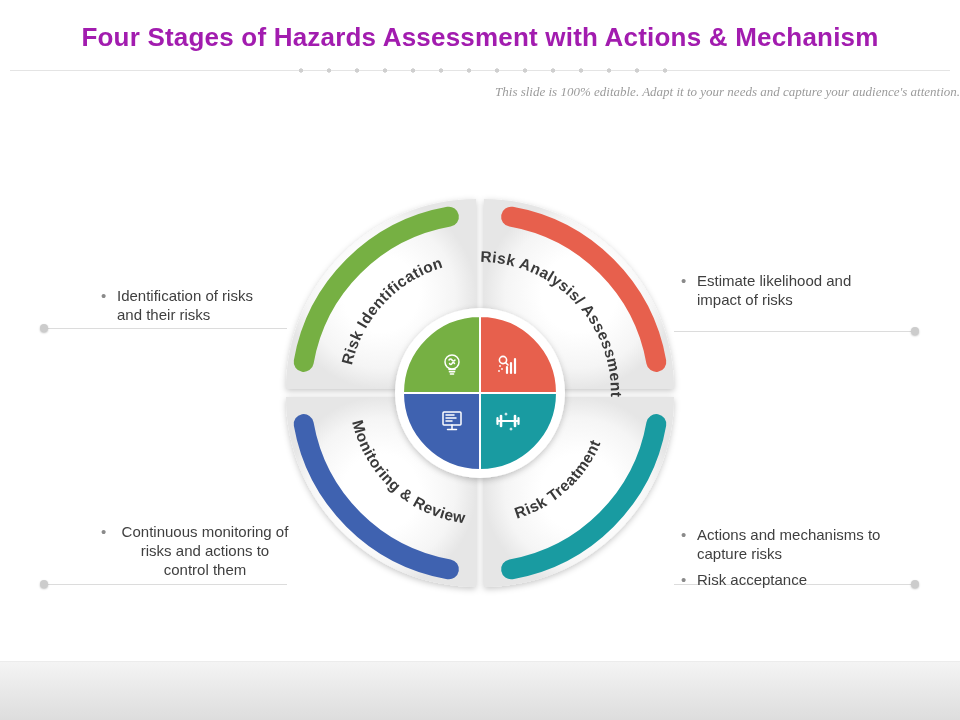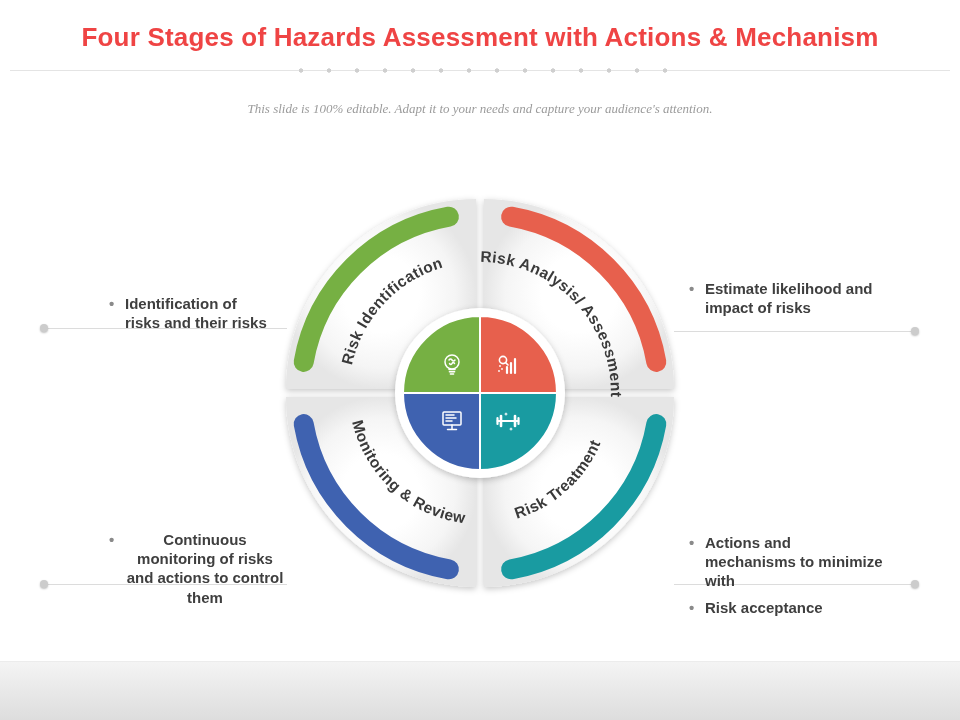--- a/index.html
+++ b/index.html
@@ -1,31 +1,31 @@
 <!DOCTYPE html>
 <html><head>
 <meta charset="utf-8">
 <style>
   html,body{margin:0;padding:0;background:#ffffff;}
   body{width:960px;height:720px;font-family:"Liberation Sans",sans-serif;position:relative;overflow:hidden;}
   .slide{position:absolute;inset:0;background:#ffffff;}
 
   .title{position:absolute;top:22px;left:0;width:100%;text-align:center;
-         font-size:26px;font-weight:bold;color:#ef4444;letter-spacing:.2px;}
+         font-size:26px;font-weight:bold;color:#a21caf;letter-spacing:.2px;}
 
   .divider{position:absolute;top:70px;left:10px;width:940px;border-top:1px solid #e4e4e4;}
   .divider-dots{position:absolute;top:67px;left:287px;width:402px;height:7px;
      background-image:radial-gradient(circle,#cfcfcf 0 2px,transparent 2.2px);
      background-size:28px 7px;background-repeat:repeat-x;}
 
-  .subtitle{position:absolute;top:101px;left:0;width:100%;text-align:center;
+  .subtitle{position:absolute;top:84px;left:0;width:100%;text-align:right;
      font-family:"Liberation Serif",serif;font-style:italic;font-size:13px;color:#9b9b9b;}
 
   .note{position:absolute;font-size:15px;color:#3f3f3f;line-height:1.28;}
-  .note ul{margin:8px;padding:0;list-style:none;font-weight:bold;}
+  .note ul{margin:0;padding:0;list-style:none;}
   .note li{position:relative;padding-left:16px;margin-bottom:7px;}
   .note li::before{content:"\2022";position:absolute;left:0;top:0;color:#8a8a8a;}
 
   .note-tl{left:101px;top:286px;width:178px;}
   .note-tr{left:681px;top:271px;width:218px;}
   .note-bl{left:101px;top:522px;width:192px;text-align:center;}
   .note-br{left:681px;top:525px;width:212px;}
 
   .connector{position:absolute;height:1px;background:#dcdcdc;}
   .c-tl{left:44px;top:328px;width:243px;}
@@ -75,21 +75,21 @@
       <li>Estimate likelihood and impact of risks</li>
     </ul>
   </div>
   <div class="note note-bl">
     <ul>
       <li>Continuous monitoring of risks and actions to control them</li>
     </ul>
   </div>
   <div class="note note-br">
     <ul>
-      <li>Actions and mechanisms to minimize with</li>
+      <li>Actions and mechanisms to capture risks</li>
       <li>Risk acceptance</li>
     </ul>
   </div>
 
   <svg class="wheel" viewBox="0 0 424 424" xmlns="http://www.w3.org/2000/svg" xmlns:xlink="http://www.w3.org/1999/xlink">
     <defs>
       <radialGradient id="fanGrad" cx="50%" cy="50%" r="50%">
         <stop offset="40%" stop-color="#ffffff"></stop>
         <stop offset="78%" stop-color="#f5f5f5"></stop>
         <stop offset="100%" stop-color="#e6e6e6"></stop>

